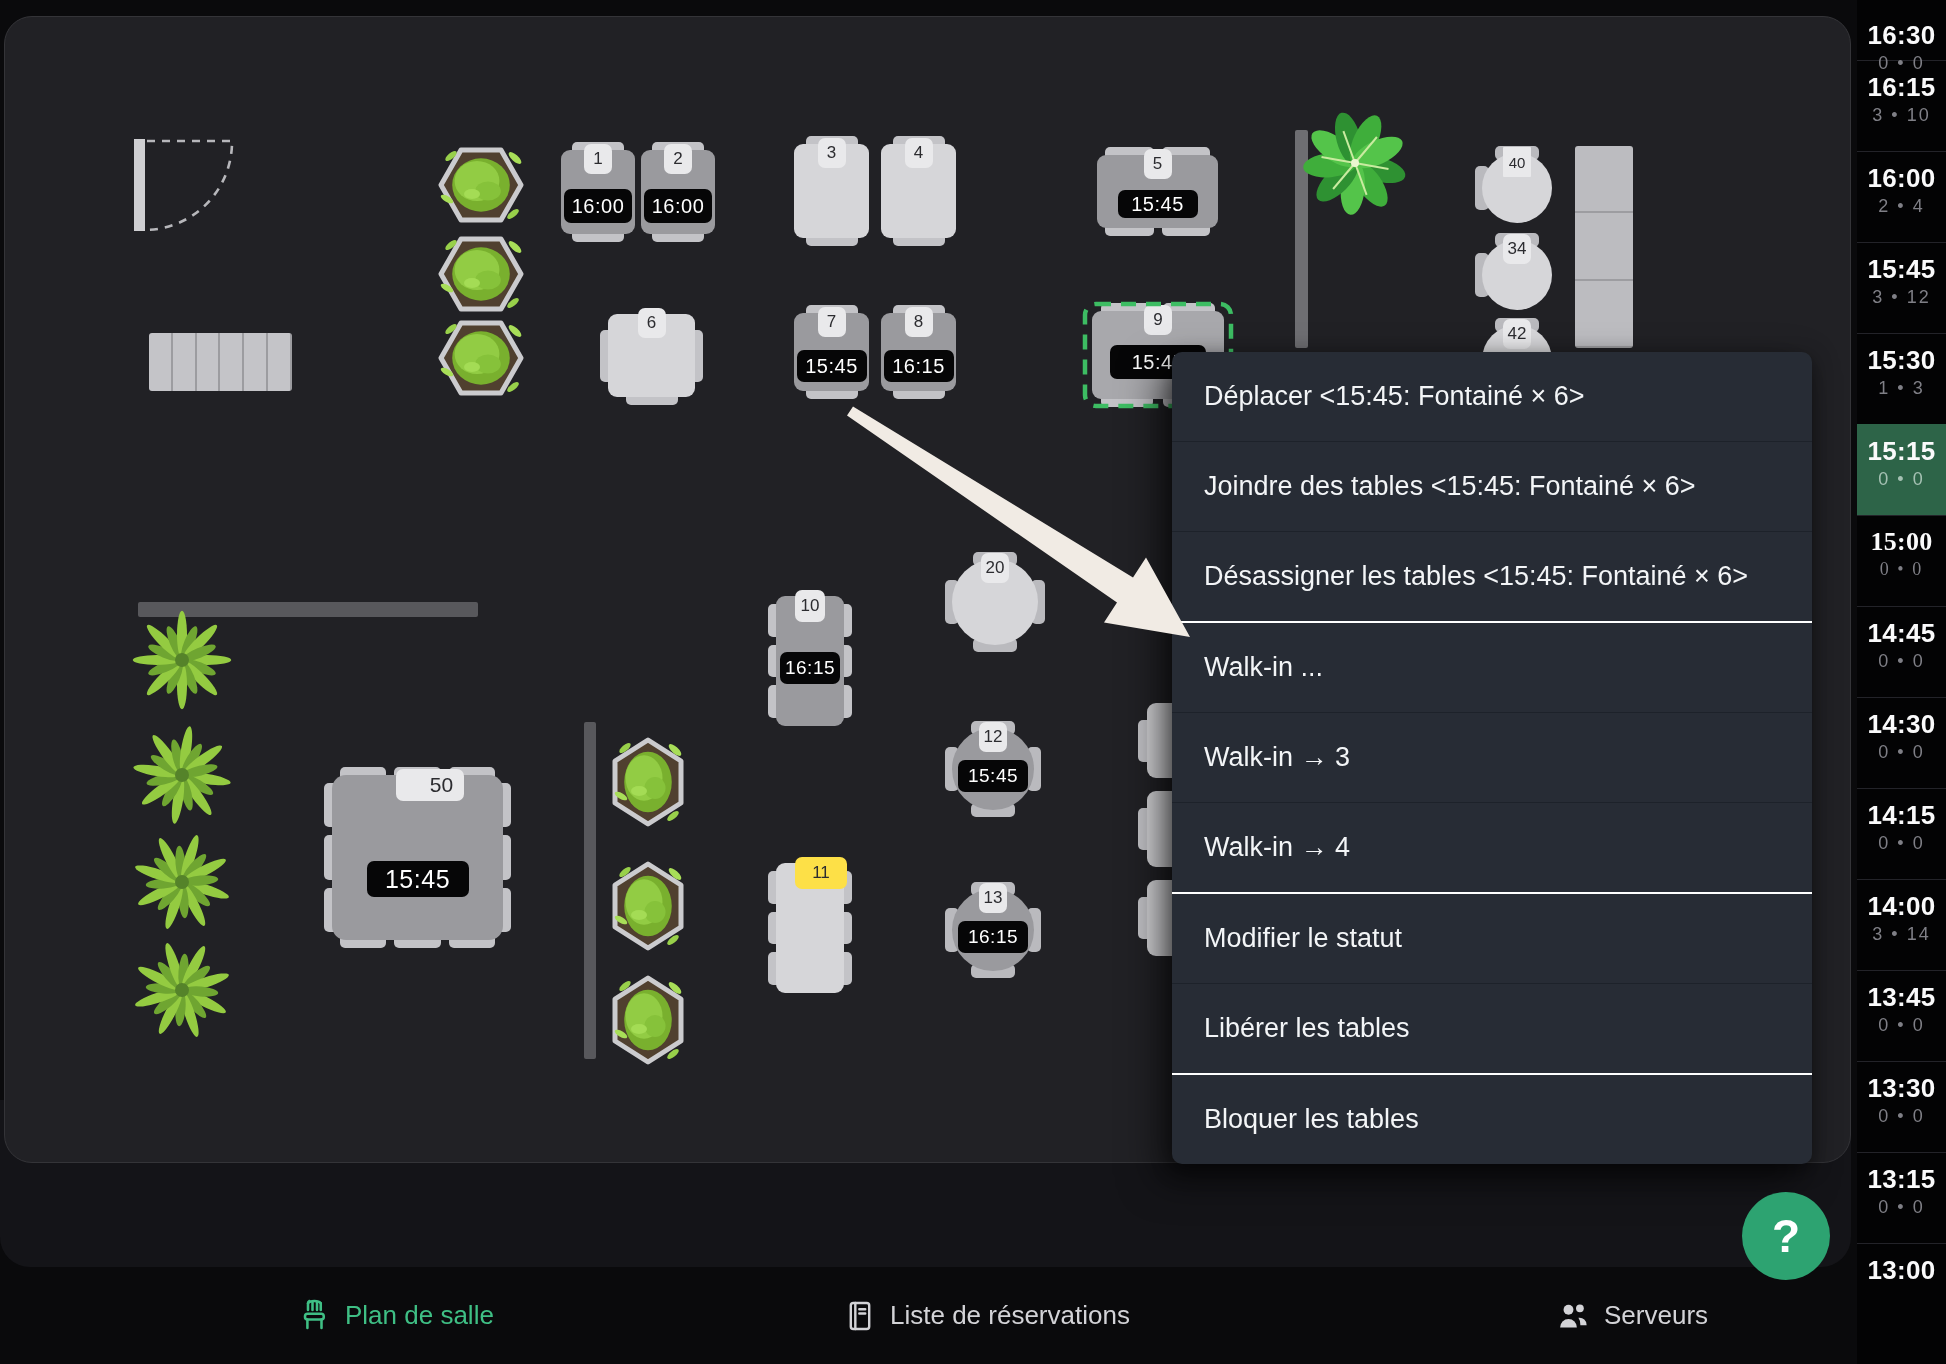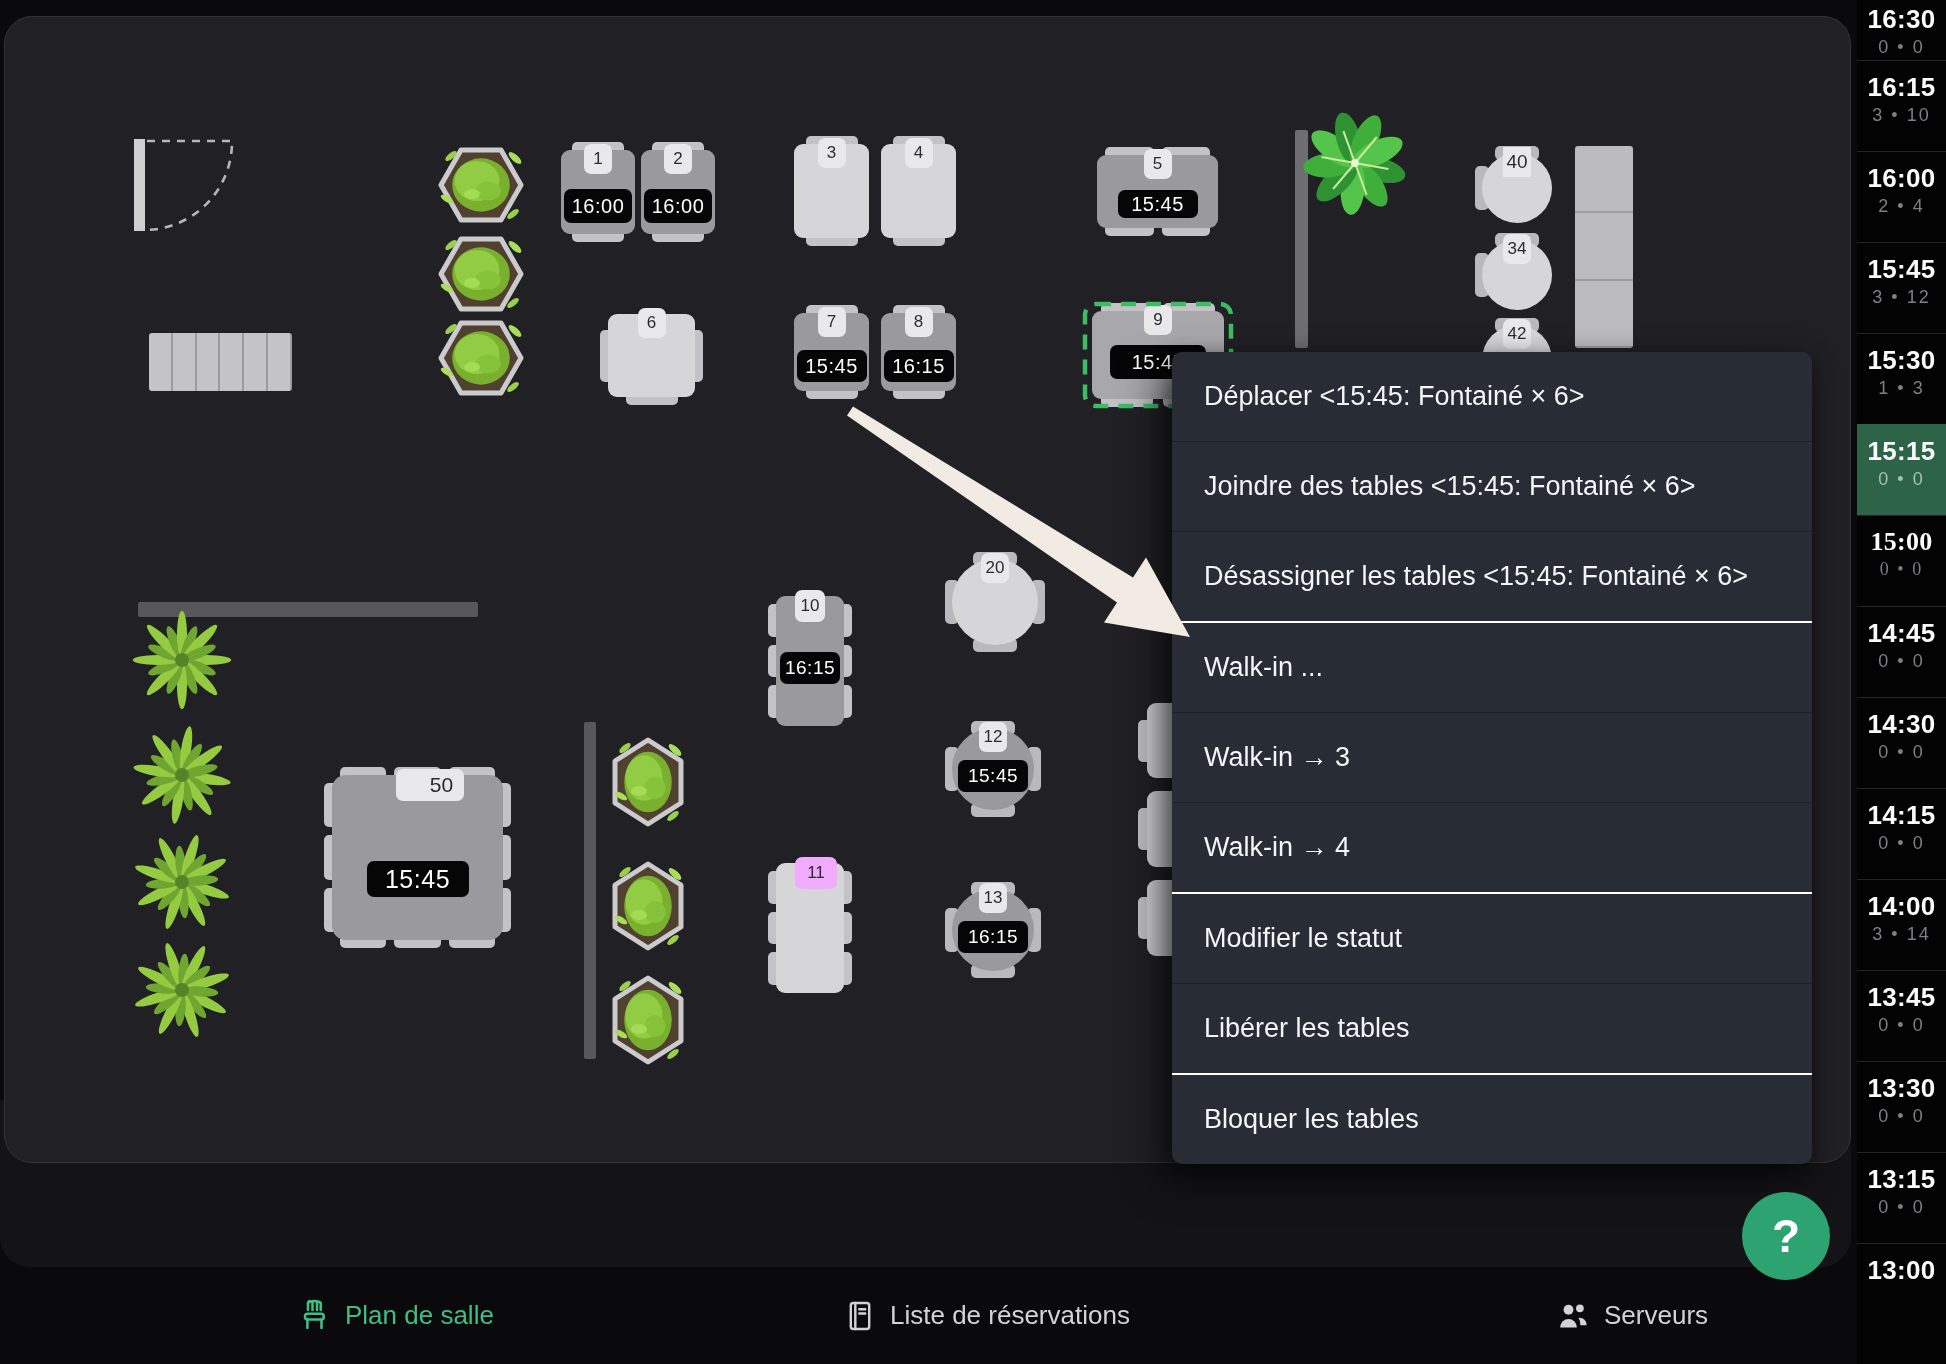--- a/index.html
+++ b/index.html
@@ -7,21 +7,21 @@
   #floor-card{position:absolute;left:4px;top:16px;width:1847px;height:1147px;background:#212125;border:1px solid #343438;border-radius:28px;z-index:1;box-sizing:border-box}
   #sub-panel{position:absolute;left:0;top:1100px;width:1851px;height:167px;background:#141418;border-radius:0 0 30px 30px;z-index:0}
   #context-menu{position:absolute;left:1172px;top:352px;width:640px;height:812px;background:#272c35;border-radius:10px;z-index:50;box-shadow:-14px 16px 38px rgba(0,0,0,.55), 0 6px 20px rgba(0,0,0,.45);display:flex;flex-direction:column;overflow:hidden}
   .menu-item{flex:1;display:flex;align-items:center;padding-left:32px;color:#f3f5f7;font-size:27px;border-top:1px solid #1d222a;cursor:default}
   .menu-item:first-child{border-top:none}
   .menu-item.group{border-top:2px solid #ffffff}
   #arrow-svg{position:absolute;left:0;top:0;z-index:60;pointer-events:none}
   #help-btn{position:absolute;left:1742px;top:1192px;width:88px;height:88px;border-radius:50%;background:#2da371;color:#ffffff;font-size:46px;font-weight:bold;display:flex;align-items:center;justify-content:center;z-index:70}
   #timebar{position:absolute;right:0;top:0;width:89px;height:1364px;background:#030304;z-index:40}
   .slot{box-sizing:border-box;text-align:center;padding-top:11px;border-top:1px solid #232329}
-  .slot.first{border-top:none;padding-top:4px}
+  .slot.first{border-top:none;padding-top:20px}
   .slot.active{background:#2d6448;border-top-color:#2d6448}
   .slot-time{font-size:26px;font-weight:700;color:#fafafb;letter-spacing:.3px}
   .slot-count{font-size:18px;color:#7f7f86;margin-top:2px;letter-spacing:2px}
   .slot.active .slot-count{color:#a5c1b3}
   .nav-item{position:absolute;top:1267px;height:97px;display:flex;align-items:center;gap:13px;font-size:26px;color:#d3d3d7;z-index:10}
   .nav-item.active{color:#3fbf85}
   .nav-item svg{display:block}
 </style>
 </head>
 <body>
@@ -289,21 +289,21 @@
       <div style="position: absolute; left: 4px; top: 56px; width: 60px; height: 32px; background: rgb(6, 6, 7); border-radius: 7px; z-index: 4; display: flex; align-items: center; justify-content: center; font-size: 19px; color: rgb(255, 255, 255); font-weight: 500; letter-spacing: 0.5px;">16:15</div>
     </div>
     <div style="position: absolute; left: 771px; top: 846px; width: 68px; height: 130px; z-index: 5;">
       <div style="position: absolute; top: 8px; left: -8px; width: 15px; height: 32.6667px; background: rgb(195, 195, 199); border-radius: 5px; z-index: 1;"></div>
       <div style="position: absolute; top: 48.6667px; left: -8px; width: 15px; height: 32.6667px; background: rgb(195, 195, 199); border-radius: 5px; z-index: 1;"></div>
       <div style="position: absolute; top: 89.3333px; left: -8px; width: 15px; height: 32.6667px; background: rgb(195, 195, 199); border-radius: 5px; z-index: 1;"></div>
       <div style="position: absolute; top: 8px; right: -8px; width: 15px; height: 32.6667px; background: rgb(195, 195, 199); border-radius: 5px; z-index: 1;"></div>
       <div style="position: absolute; top: 48.6667px; right: -8px; width: 15px; height: 32.6667px; background: rgb(195, 195, 199); border-radius: 5px; z-index: 1;"></div>
       <div style="position: absolute; top: 89.3333px; right: -8px; width: 15px; height: 32.6667px; background: rgb(195, 195, 199); border-radius: 5px; z-index: 1;"></div>
       <div style="position: absolute; left: 0px; top: 0px; width: 100%; height: 100%; background: rgb(214, 214, 217); border-radius: 9px; z-index: 2;"></div>
-      <div style="position: absolute; left: 19px; top: -6px; width: 42px; height: 32px; background: #f0abfc; border-radius: 7px; z-index: 4; display: flex; align-items: center; justify-content: center; font-size: 17px; color: rgb(44, 44, 48); font-weight: 500;">11</div>
+      <div style="position: absolute; left: 19px; top: -6px; width: 52px; height: 32px; background: #fde047; border-radius: 7px; z-index: 4; display: flex; align-items: center; justify-content: center; font-size: 17px; color: rgb(44, 44, 48); font-weight: 500;">11</div>
     </div>
     <div style="position: absolute; left: 327px; top: 758px; width: 171px; height: 165px; z-index: 5;">
       <div style="position: absolute; left: 8px; top: -8px; width: 46.3333px; height: 15px; background: rgb(195, 195, 199); border-radius: 5px; z-index: 1;"></div>
       <div style="position: absolute; left: 62.3333px; top: -8px; width: 46.3333px; height: 15px; background: rgb(195, 195, 199); border-radius: 5px; z-index: 1;"></div>
       <div style="position: absolute; left: 116.667px; top: -8px; width: 46.3333px; height: 15px; background: rgb(195, 195, 199); border-radius: 5px; z-index: 1;"></div>
       <div style="position: absolute; left: 8px; bottom: -8px; width: 46.3333px; height: 15px; background: rgb(195, 195, 199); border-radius: 5px; z-index: 1;"></div>
       <div style="position: absolute; left: 62.3333px; bottom: -8px; width: 46.3333px; height: 15px; background: rgb(195, 195, 199); border-radius: 5px; z-index: 1;"></div>
       <div style="position: absolute; left: 116.667px; bottom: -8px; width: 46.3333px; height: 15px; background: rgb(195, 195, 199); border-radius: 5px; z-index: 1;"></div>
       <div style="position: absolute; top: 8px; left: -8px; width: 15px; height: 44.3333px; background: rgb(195, 195, 199); border-radius: 5px; z-index: 1;"></div>
       <div style="position: absolute; top: 60.3333px; left: -8px; width: 15px; height: 44.3333px; background: rgb(195, 195, 199); border-radius: 5px; z-index: 1;"></div>
@@ -338,21 +338,21 @@
       <div style="position: absolute; background: rgb(186, 186, 190); border-radius: 5px; z-index: 1; width: 44px; height: 14px; left: 19px; bottom: -7px;"></div>
       <div style="position: absolute; background: rgb(186, 186, 190); border-radius: 5px; z-index: 1; width: 14px; height: 44px; top: 19px; left: -7px;"></div>
       <div style="position: absolute; left: 0px; top: 0px; width: 100%; height: 100%; background: rgb(154, 154, 158); border-radius: 50%; z-index: 2;"></div>
       <div style="position: absolute; left: 27px; top: -6px; width: 28px; height: 30px; background: rgb(233, 233, 235); border-radius: 7px; z-index: 4; display: flex; align-items: center; justify-content: center; font-size: 17px; color: rgb(44, 44, 48); font-weight: 500;">13</div>
       <div style="position: absolute; left: 6px; top: 32px; width: 70px; height: 32px; background: rgb(6, 6, 7); border-radius: 7px; z-index: 4; display: flex; align-items: center; justify-content: center; font-size: 19px; color: rgb(255, 255, 255); font-weight: 500; letter-spacing: 0.5px;">16:15</div>
     </div>
     <div style="position: absolute; left: 1477px; top: 136px; width: 70px; height: 70px; z-index: 5;">
       <div style="position: absolute; background: rgb(186, 186, 190); border-radius: 5px; z-index: 1; width: 44px; height: 14px; left: 13px; top: -7px;"></div>
       <div style="position: absolute; background: rgb(186, 186, 190); border-radius: 5px; z-index: 1; width: 14px; height: 44px; top: 13px; left: -7px;"></div>
       <div style="position: absolute; left: 0px; top: 0px; width: 100%; height: 100%; background: rgb(214, 214, 217); border-radius: 50%; z-index: 2;"></div>
-      <div style="position: absolute; left: 21px; top: -6px; width: 28px; height: 30px; background: rgb(233, 233, 235); border-radius: 1px; z-index: 4; display: flex; align-items: center; justify-content: center; font-size: 19px; color: rgb(44, 44, 48); font-weight: 500;">40</div>
+      <div style="position: absolute; left: 21px; top: -6px; width: 28px; height: 30px; background: rgb(233, 233, 235); border-radius: 1px; z-index: 4; display: flex; align-items: center; justify-content: center; font-size: 15px; color: rgb(44, 44, 48); font-weight: 500;">40</div>
     </div>
     <div style="position: absolute; left: 1477px; top: 223px; width: 70px; height: 70px; z-index: 5;">
       <div style="position: absolute; background: rgb(186, 186, 190); border-radius: 5px; z-index: 1; width: 44px; height: 14px; left: 13px; top: -7px;"></div>
       <div style="position: absolute; background: rgb(186, 186, 190); border-radius: 5px; z-index: 1; width: 14px; height: 44px; top: 13px; left: -7px;"></div>
       <div style="position: absolute; left: 0px; top: 0px; width: 100%; height: 100%; background: rgb(214, 214, 217); border-radius: 50%; z-index: 2;"></div>
       <div style="position: absolute; left: 21px; top: -6px; width: 28px; height: 30px; background: rgb(233, 233, 235); border-radius: 7px; z-index: 4; display: flex; align-items: center; justify-content: center; font-size: 17px; color: rgb(44, 44, 48); font-weight: 500;">34</div>
     </div>
     <div style="position: absolute; left: 1477px; top: 308px; width: 70px; height: 70px; z-index: 5;">
       <div style="position: absolute; background: rgb(186, 186, 190); border-radius: 5px; z-index: 1; width: 44px; height: 14px; left: 13px; top: -7px;"></div>
       <div style="position: absolute; left: 0px; top: 0px; width: 100%; height: 100%; background: rgb(214, 214, 217); border-radius: 50%; z-index: 2;"></div>

